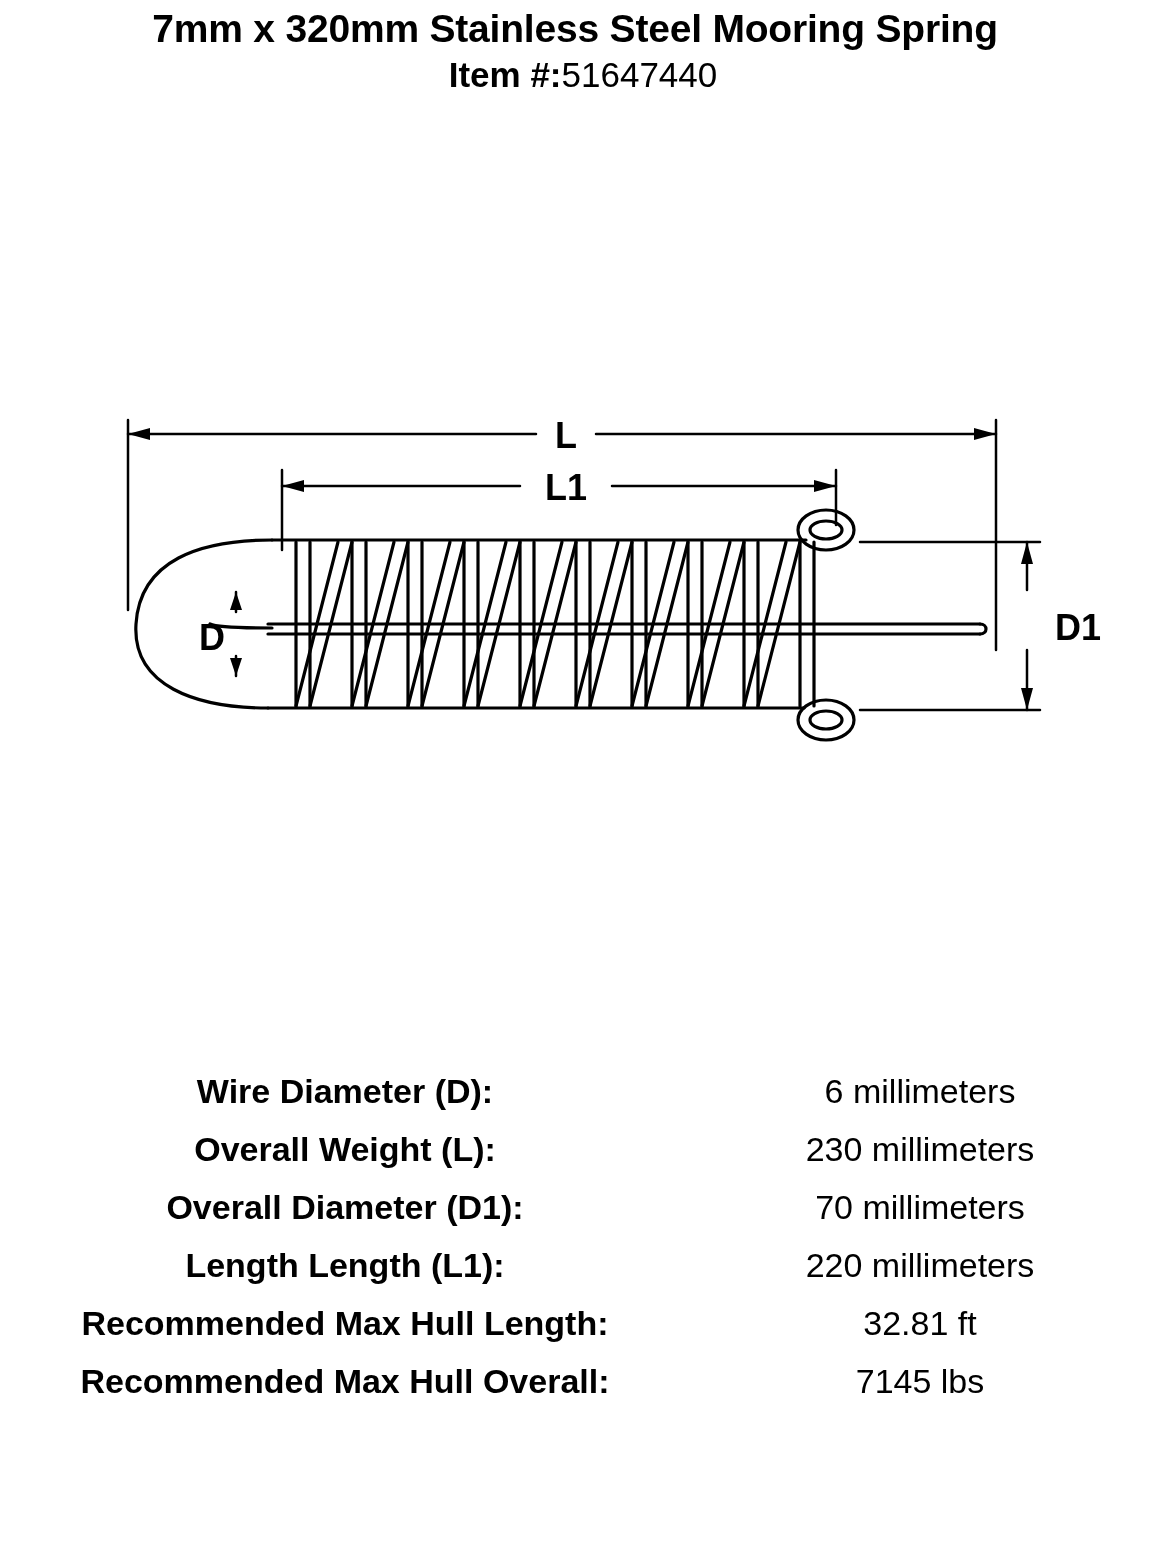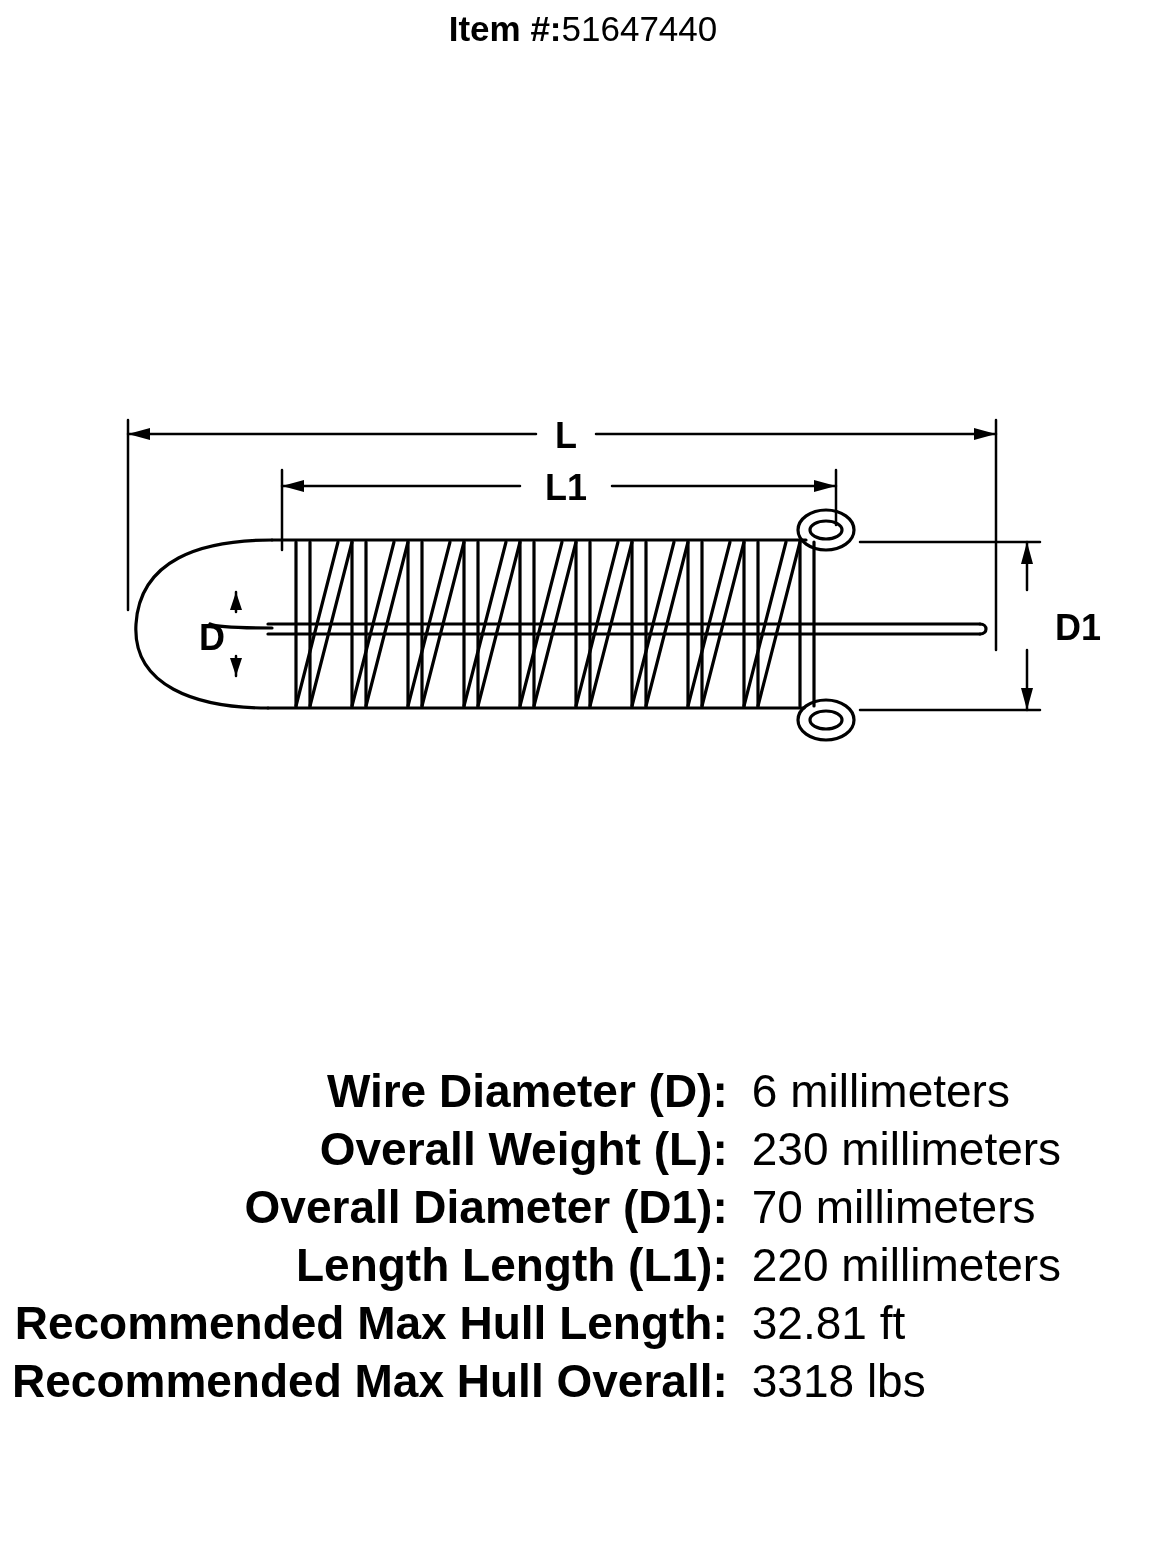--- a/index.html
+++ b/index.html
@@ -57,42 +57,44 @@
 
   
   .spec-table {
     position: absolute;
     top: 1062px;
     left: 0;
     width: 1150px;
     border-collapse: collapse;
   }
   .spec-table td {
-    font-size: 46px;
+    font-size: 34px;
     line-height: 42px;
-    padding: 8px 12px;
+    padding: 8px 0;
     vertical-align: baseline;
     white-space: nowrap;
+    text-align: center;
   }
   .spec-label {
     text-align: right;
     font-weight: bold;
     width: 690px;
     padding-right: 0;
   }
   .spec-value {
     text-align: left;
     font-weight: normal;
     padding-left: 27px;
   }
 </style>
 </head>
 <body>
 
 <div class="title-block">
+  <div class="title-line1">7mm x 320mm Stainless Steel Mooring Spring</div>
   <div class="title-line2">
     <span class="label">Item #:</span><span class="value">51647440</span>
   </div>
 </div>
 
 <div class="drawing-wrap">
   <svg width="1150" height="440" viewBox="0 0 1150 440" xmlns="http://www.w3.org/2000/svg">
     <g fill="none" stroke="#000000" stroke-width="3" stroke-linecap="round" stroke-linejoin="round">
 
       <g stroke-width="2.5">
@@ -218,16 +220,16 @@
     <tr>
       <td class="spec-label">Length Length (L1):</td>
       <td class="spec-value">220 millimeters</td>
     </tr>
     <tr>
       <td class="spec-label">Recommended Max Hull Length:</td>
       <td class="spec-value">32.81 ft</td>
     </tr>
     <tr>
       <td class="spec-label">Recommended Max Hull Overall:</td>
-      <td class="spec-value">3318 lbs</td>
+      <td class="spec-value">7145 lbs</td>
     </tr>
   </tbody>
 </table>
 
 </body></html>

